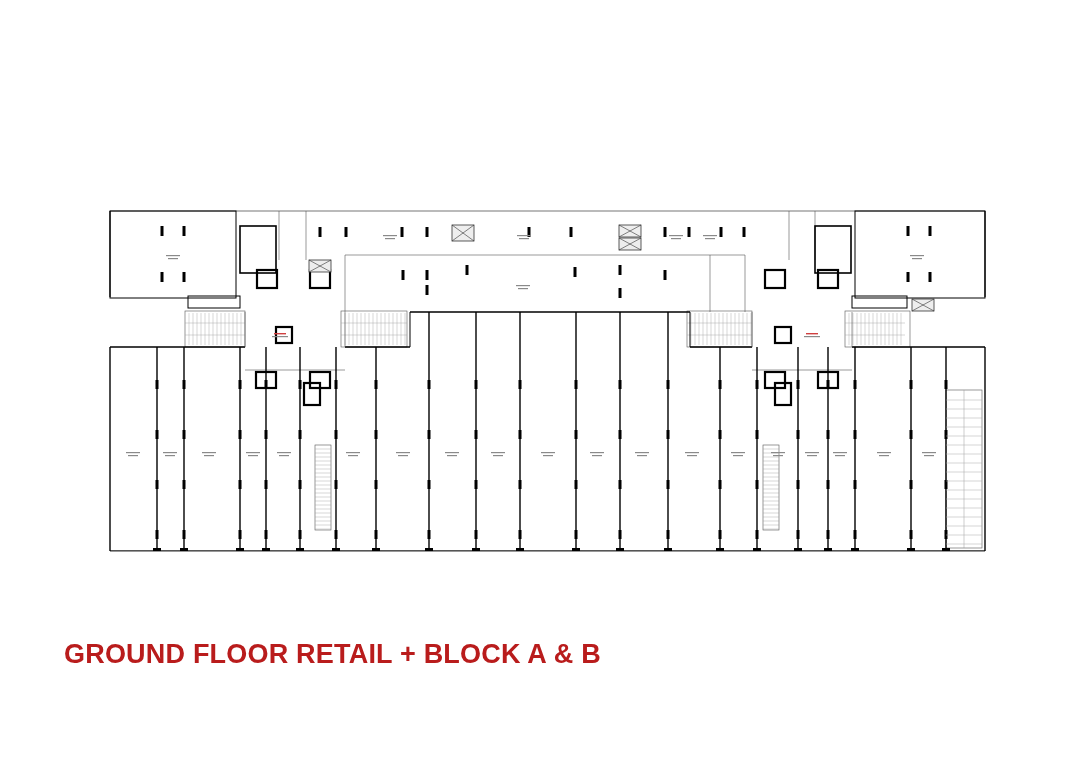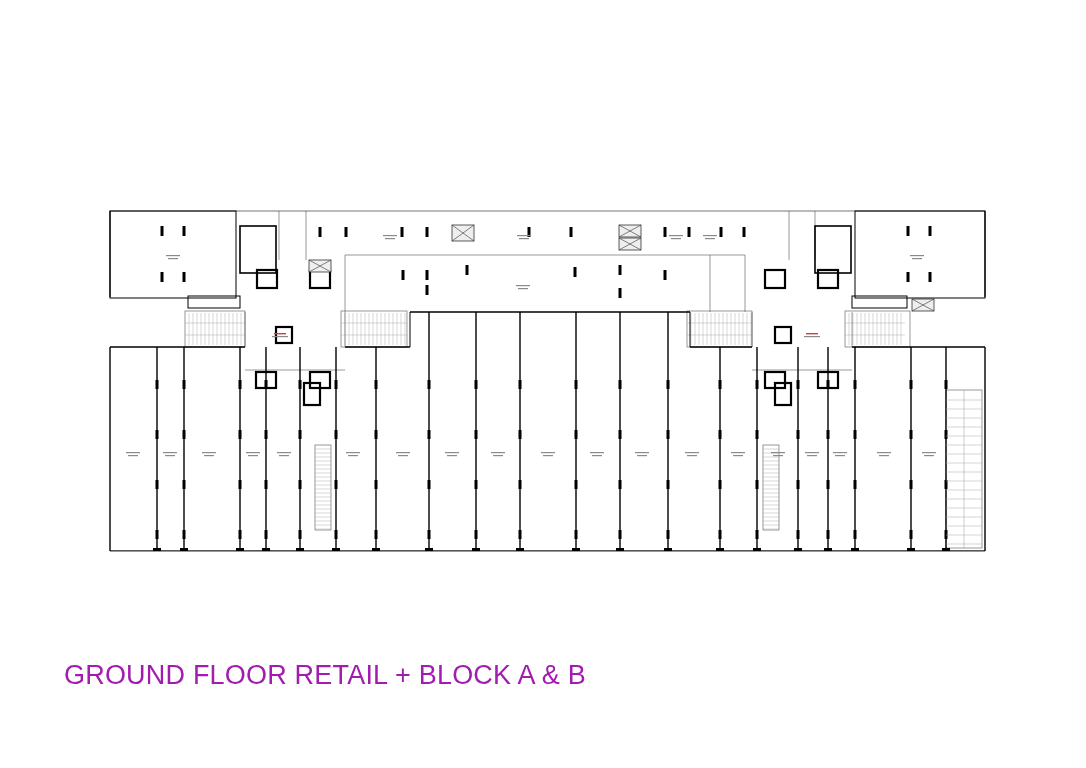--- a/index.html
+++ b/index.html
@@ -1,22 +1,23 @@
 <!DOCTYPE html>
 <html><head>
 <meta charset="utf-8">
 <style>
   html, body { margin: 0; padding: 0; background: #ffffff; }
   body { width: 1086px; height: 768px; position: relative; overflow: hidden; }
   #plan { position: absolute; left: 0; top: 0; width: 1086px; height: 768px; }
   .title {
-    position: absolute; left: 64px; top: 660px;
+    position: absolute; left: 64px; top: 639px;
     font-family: "Liberation Sans", sans-serif;
-    font-size: 27px; color: #a21caf; letter-spacing: 0.2px;
+    font-size: 27px; color: #b91c1c; letter-spacing: 0.2px;
     white-space: nowrap;
+    font-weight: bold;
   }
   .w { stroke: #000; fill: none; }
   .thin { stroke: #555; stroke-width: 0.6; fill: none; }
   .hair { stroke: #9a9a9a; stroke-width: 0.5; fill: none; }
   .red { fill: #d04040; }
   .lbl { fill: #8a8a8a; }
 </style>
 </head>
 <body>
 

